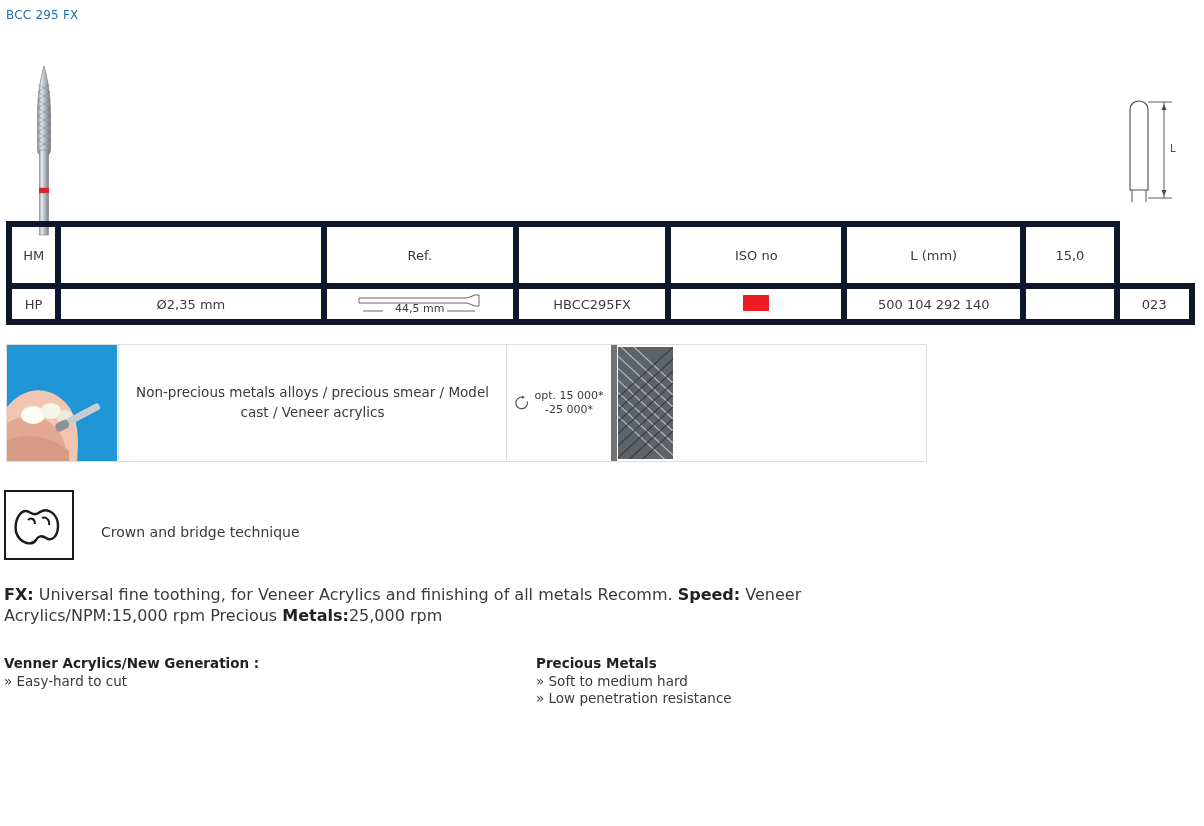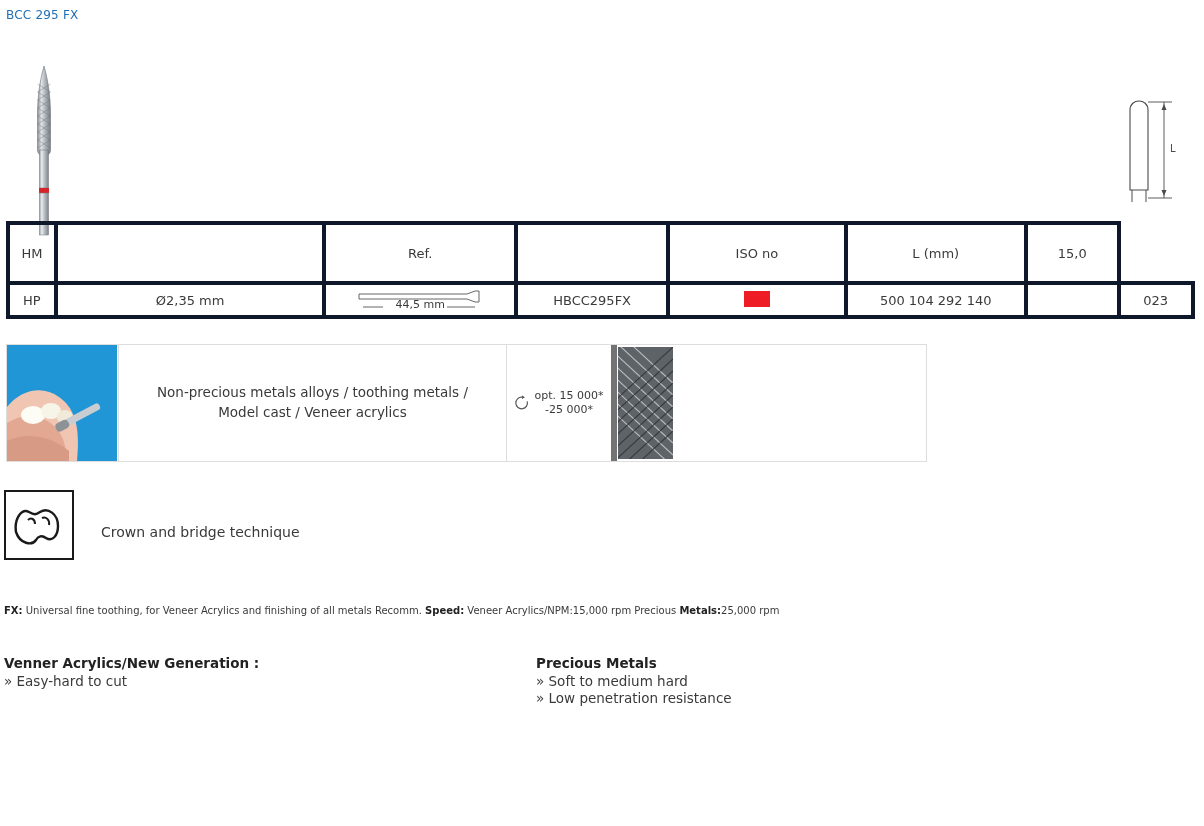--- a/index.html
+++ b/index.html
@@ -53,21 +53,21 @@
   
   .spec-table {
     position: absolute;
     left: 6px;
     top: 221px;
     width: 1189px;
     border-collapse: collapse;
     font-size: 13px;
   }
   .spec-table td {
-    border: 4px solid #0f172a;
+    border: 6px solid #0f172a;
     text-align: center;
     vertical-align: middle;
     color: #3a3a3a;
     font-family: "DejaVu Sans", sans-serif;
   }
   .row1 td { height: 54px; }
   .row2 td { height: 28px; }
   .c-hm      { width: 52px; }
   .c-blank1  { width: 373px; }
   .c-ref     { width: 180px; }
@@ -179,23 +179,23 @@
     left: 101px;
     top: 524px;
     font-size: 14px;
     color: #3a3a3a;
   }
 
   
   .desc {
     position: absolute;
     left: 4px;
-    top: 604px;
+    top: 584px;
     width: 920px;
-    font-size: 10px;
+    font-size: 16px;
     color: #3a3a3a;
     line-height: 1.33;
   }
   .desc b { color: #222; }
 
   .col-left {
     position: absolute;
     left: 4px;
     top: 655px;
     width: 520px;
@@ -333,21 +333,21 @@
       <path d="M0 78 C18 66, 38 70, 50 84 C58 94, 60 106, 58 116 L0 116 Z" fill="#e2a892"></path>
       <ellipse cx="26" cy="70" rx="12" ry="9" fill="#fdfcf5"></ellipse>
       <ellipse cx="44" cy="66" rx="10" ry="8" fill="#f7f4e8"></ellipse>
       <ellipse cx="58" cy="72" rx="8" ry="7" fill="#efeada"></ellipse>
       <rect x="52" y="78" width="44" height="7" rx="3" transform="rotate(-28 52 78)" fill="#c9ccd1"></rect>
       <rect x="47" y="80" width="14" height="9" rx="4" transform="rotate(-28 47 80)" fill="#8d9297"></rect>
       <path d="M0 96 C20 86, 46 92, 62 106 L62 116 L0 116 Z" fill="#d79b85"></path>
     </svg>
   </div>
 
-  <div class="app-text">Non-precious metals alloys / toothing metals / Model cast / Veneer acrylics</div>
+  <div class="app-text">Non-precious metals alloys / precious smear / Model cast / Veneer acrylics</div>
 
   <div class="app-speed">
     <div class="speed-inner">
       <svg width="16" height="16" viewBox="0 0 16 16" style="margin-right:4px;">
         <path d="M8 2.2 A5.8 5.8 0 1 0 13.2 6.4" fill="none" stroke="#555" stroke-width="1.2"></path>
         <polygon points="8,0.4 8,4 11,2.2" fill="#555"></polygon>
       </svg>
       <span class="speed-text">
         <span>opt. 15 000*</span>
         <span class="l2">-25 000*</span>

